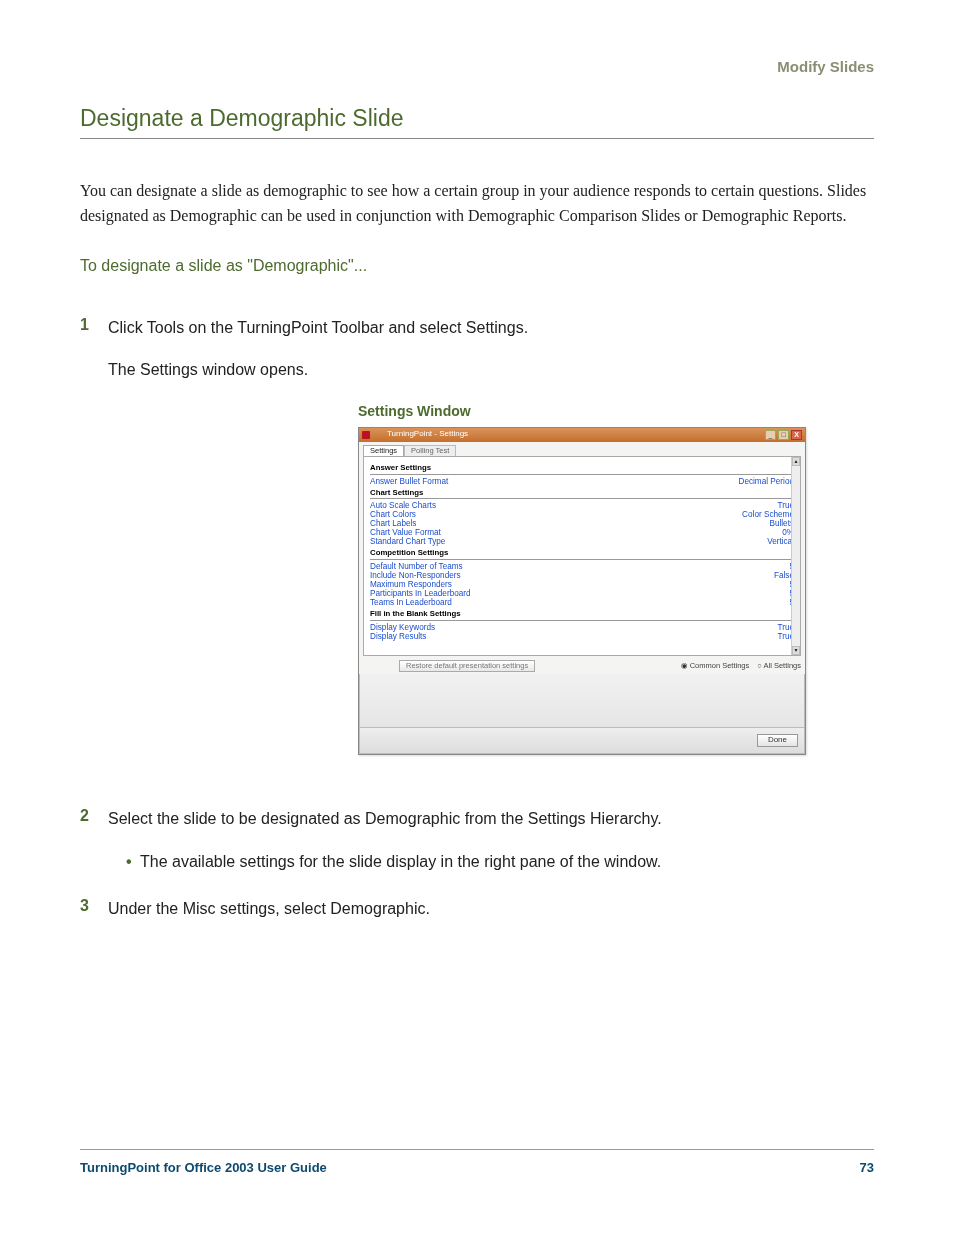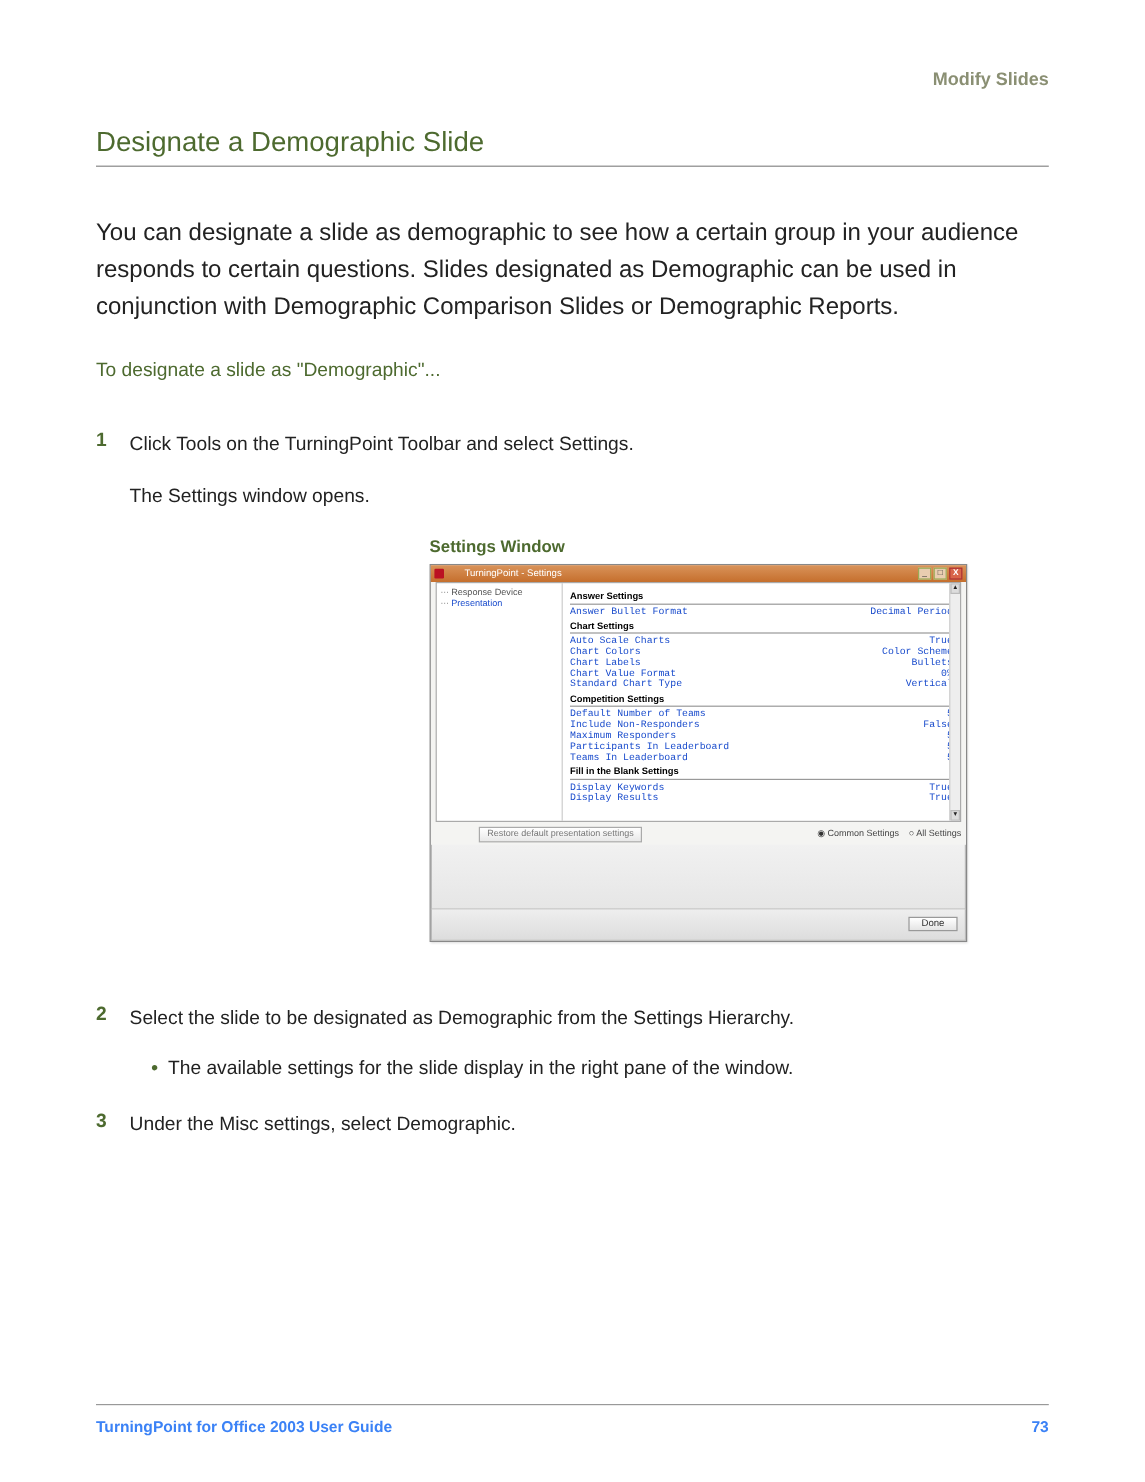--- a/index.html
+++ b/index.html
@@ -23,23 +23,24 @@
   }
   h1.section-title {
     font-size: 23px;
     font-weight: 400;
     color: #4d6a2f;
     padding-bottom: 6px;
     border-bottom: 1px solid #888;
     margin-bottom: 40px;
   }
   p.body {
-    font-size: 20px;
+    font-size: 16px;
     line-height: 1.55;
     margin-bottom: 28px;
+    font-family: Liberation Serif, serif;
   }
   h2.subhead {
     font-size: 16px;
     font-weight: 400;
     color: #4d6a2f;
     margin-bottom: 41px;
   }
   ol.steps { list-style: none; }
   ol.steps > li {
     display: flex;
@@ -136,21 +137,21 @@
   }
   .scrollbar {
     position:absolute; right:0; top:0; bottom:0; width:9px;
     background:#eee; border-left:1px solid #ccc;
   }
   .sarrow { height:9px; background:#ddd; border:1px solid #bbb; font-size:6px; text-align:center;}
   .group-head {
     font-weight:700; font-size:7.8px; color:#000;
     border-bottom:1px solid #999; margin: 3px 0 2px 0; padding-bottom:1px;
   }
-  .row { display:flex; justify-content:space-between;font-family:Liberation Mono, monospace; }
+  .row { display:flex; justify-content:space-between; }
   .row .k { color:#1a4ccc; }
   .row .v { color:#1a4ccc; }
   .btn-bar {
     margin: 3px 4px 2px 4px;
     display:flex; justify-content:space-between; align-items:center;
     font-size:7.5px;
   }
   .restore-btn {
     border:1px solid #aaa; background:linear-gradient(#fff,#e8e8e8);
     padding:1px 6px; color:#777;margin-left:36px;
@@ -171,27 +172,27 @@
     display:flex; justify-content:flex-end; align-items:center;
     padding-right:6px;
   }
   .done-btn {
     border:1px solid #999; background:linear-gradient(#fff,#e4e4e4);
     padding:1px 10px; font-size:8px; color:#333;
   }
   
   .footer {
     position:absolute;
-    bottom: 39px;
+    bottom: 60px;
     left: 80px; right: 80px;
     border-top: 1px solid #999;
     padding-top: 10px;
     display:flex; justify-content:space-between;
     font-size: 13px;
-    color:#3b82f6;
+    color:#0c4a6e;
     font-weight:600;
   }
 </style>
 </head>
 <body>
 
 <div class="page">
   <div class="breadcrumb">Modify Slides</div>
   <h1 class="section-title">Designate a Demographic Slide</h1>
   <p class="body">You can designate a slide as demographic to see how a certain group in your audience responds to certain questions. Slides designated as Demographic can be used in conjunction with Demographic Comparison Slides or Demographic Reports.</p>
@@ -211,25 +212,25 @@
               <span class="title-left">
                 <span class="tp-icon"></span>
                 <span>TurningPoint - Settings</span>
               </span>
               <span class="wbtns">
                 <span class="wbtn">_</span>
                 <span class="wbtn">□</span>
                 <span class="wbtn close">X</span>
               </span>
             </div>
+            <div class="tabs">
+              <div class="tab">Settings</div>
+              <div class="tab inactive">Polling Test</div>
+            </div>
             <div class="win-body">
-              <div class="left-pane">
-                <div class="tree-item">Response Device</div>
-                <div class="tree-item sel">Presentation</div>
-              </div>
               <div class="right-pane" id="right-pane">
                 <div class="scrollbar">
                   <div class="sarrow">▴</div>
                   <div style="position:absolute;bottom:0;left:0;right:0;" class="sarrow">▾</div>
                 </div>
               <div class="group-head">Answer Settings</div>
                   <div class="row">
                     <span class="k">Answer Bullet Format</span>
                     <span class="v">Decimal Period</span>
                   </div>

